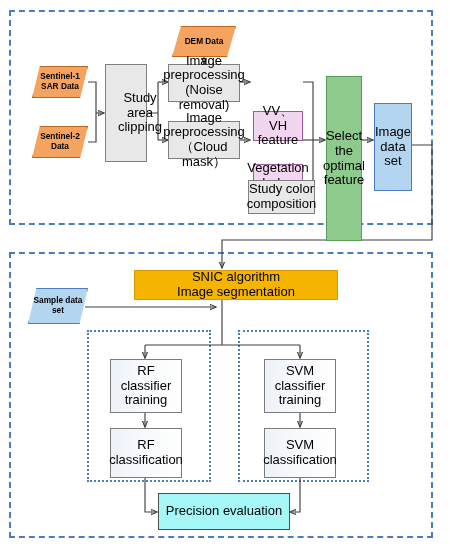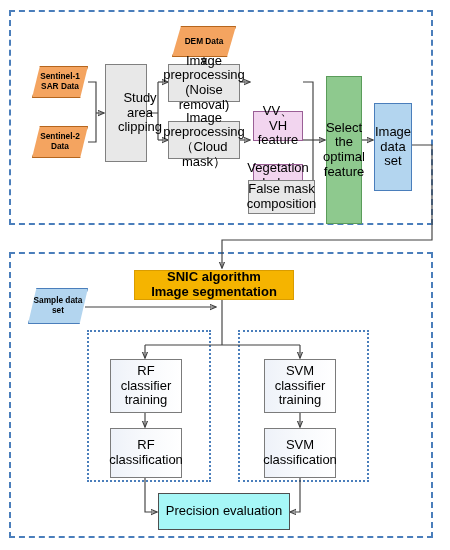--- a/index.html
+++ b/index.html
@@ -151,43 +151,43 @@
   <div class="node rect-pink" style="left:253px;top:121px;width:50px;height:38px;">
     <div>
       <span>Vegetation</span>
       <span>Index</span>
       <span>feature</span>
     </div>
   </div>
 
   <div class="node rect-grey" style="left:248px;top:180px;width:67px;height:34px;">
     <div>
-      <span>False mask</span>
+      <span>Study color</span>
       <span>composition</span>
     </div>
   </div>
 
-  <div class="node rect-green" style="left:326px;top:76px;width:36px;height:148px;">
+  <div class="node rect-green" style="left:326px;top:76px;width:36px;height:165px;">
     <div>
       <span>Select</span>
       <span>the</span>
       <span>optimal</span>
       <span>feature</span>
     </div>
   </div>
 
   <div class="node rect-blue" style="left:374px;top:103px;width:38px;height:88px;">
     <div>
       <span>Image</span>
       <span>data</span>
       <span>set</span>
     </div>
   </div>
 
-  <div class="node rect-orange-fill" style="left:134px;top:270px;width:160px;height:30px;font-weight:bold;">
+  <div class="node rect-orange-fill" style="left:134px;top:270px;width:204px;height:30px;">
     <div>
       <span>SNIC algorithm</span>
       <span>Image segmentation</span>
     </div>
   </div>
 
   <div class="para blue" style="left:28px;top:288px;width:60px;height:36px;">
     <div class="shape"></div>
     <div class="lbl">
       <div>

